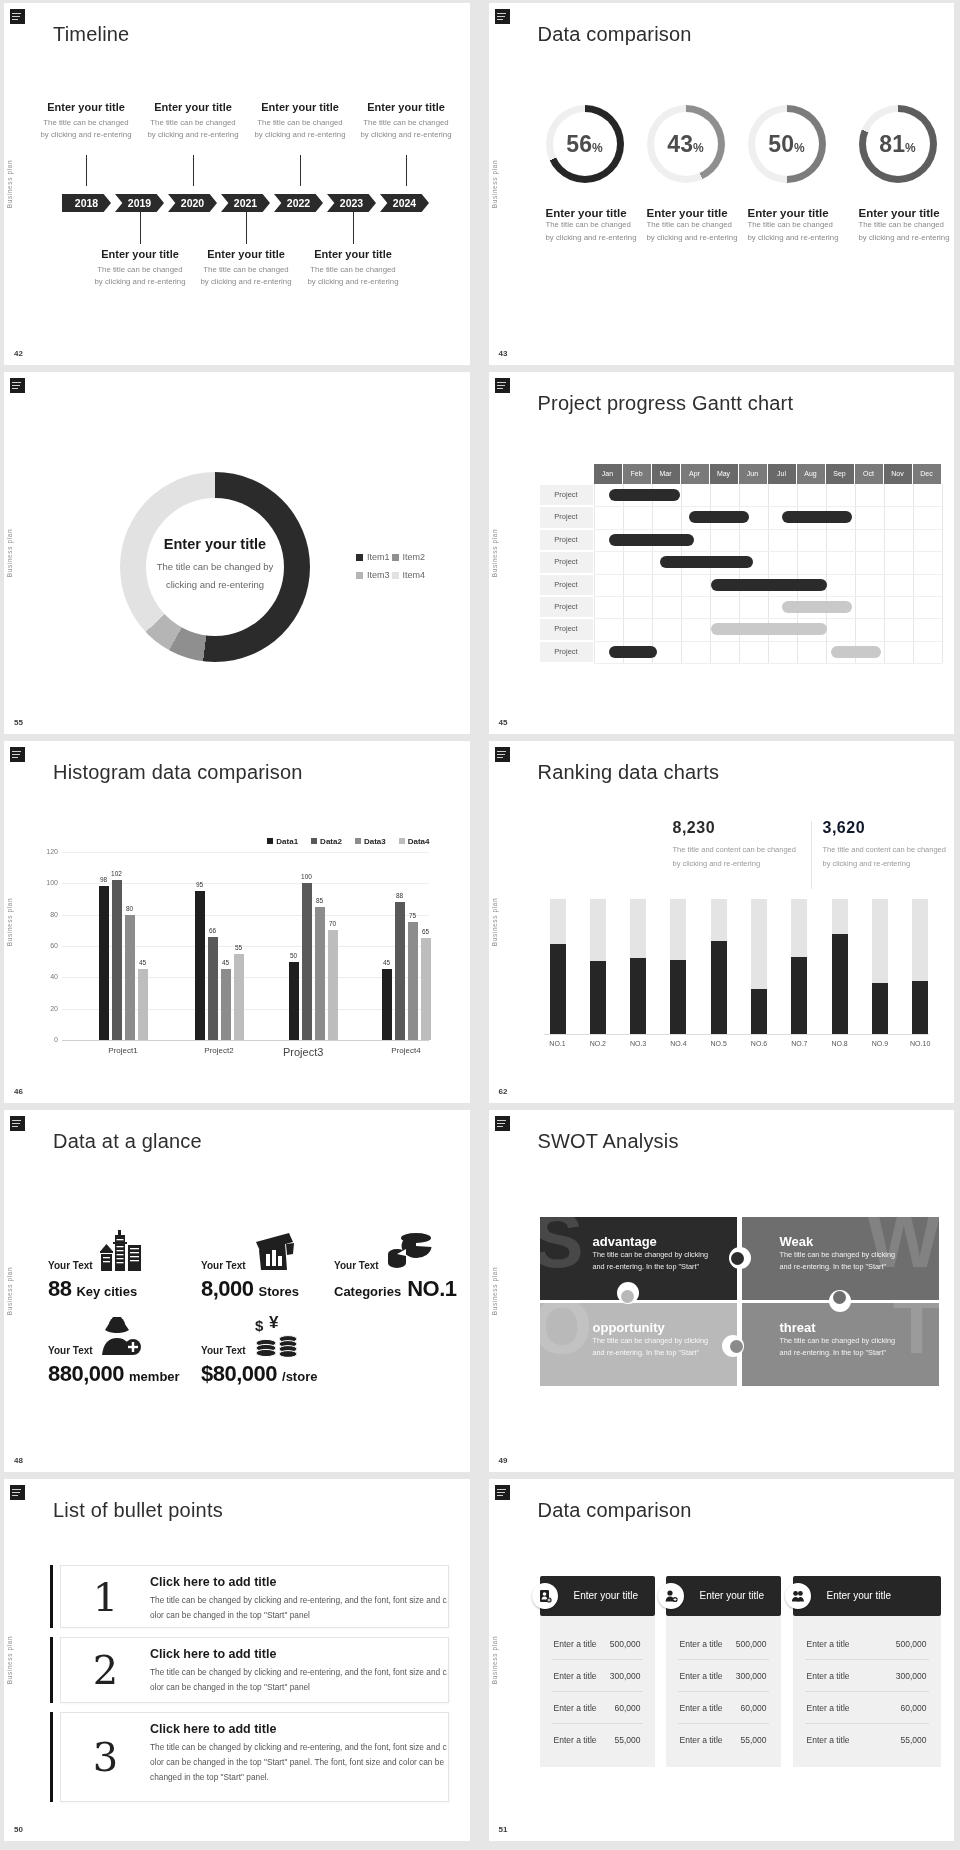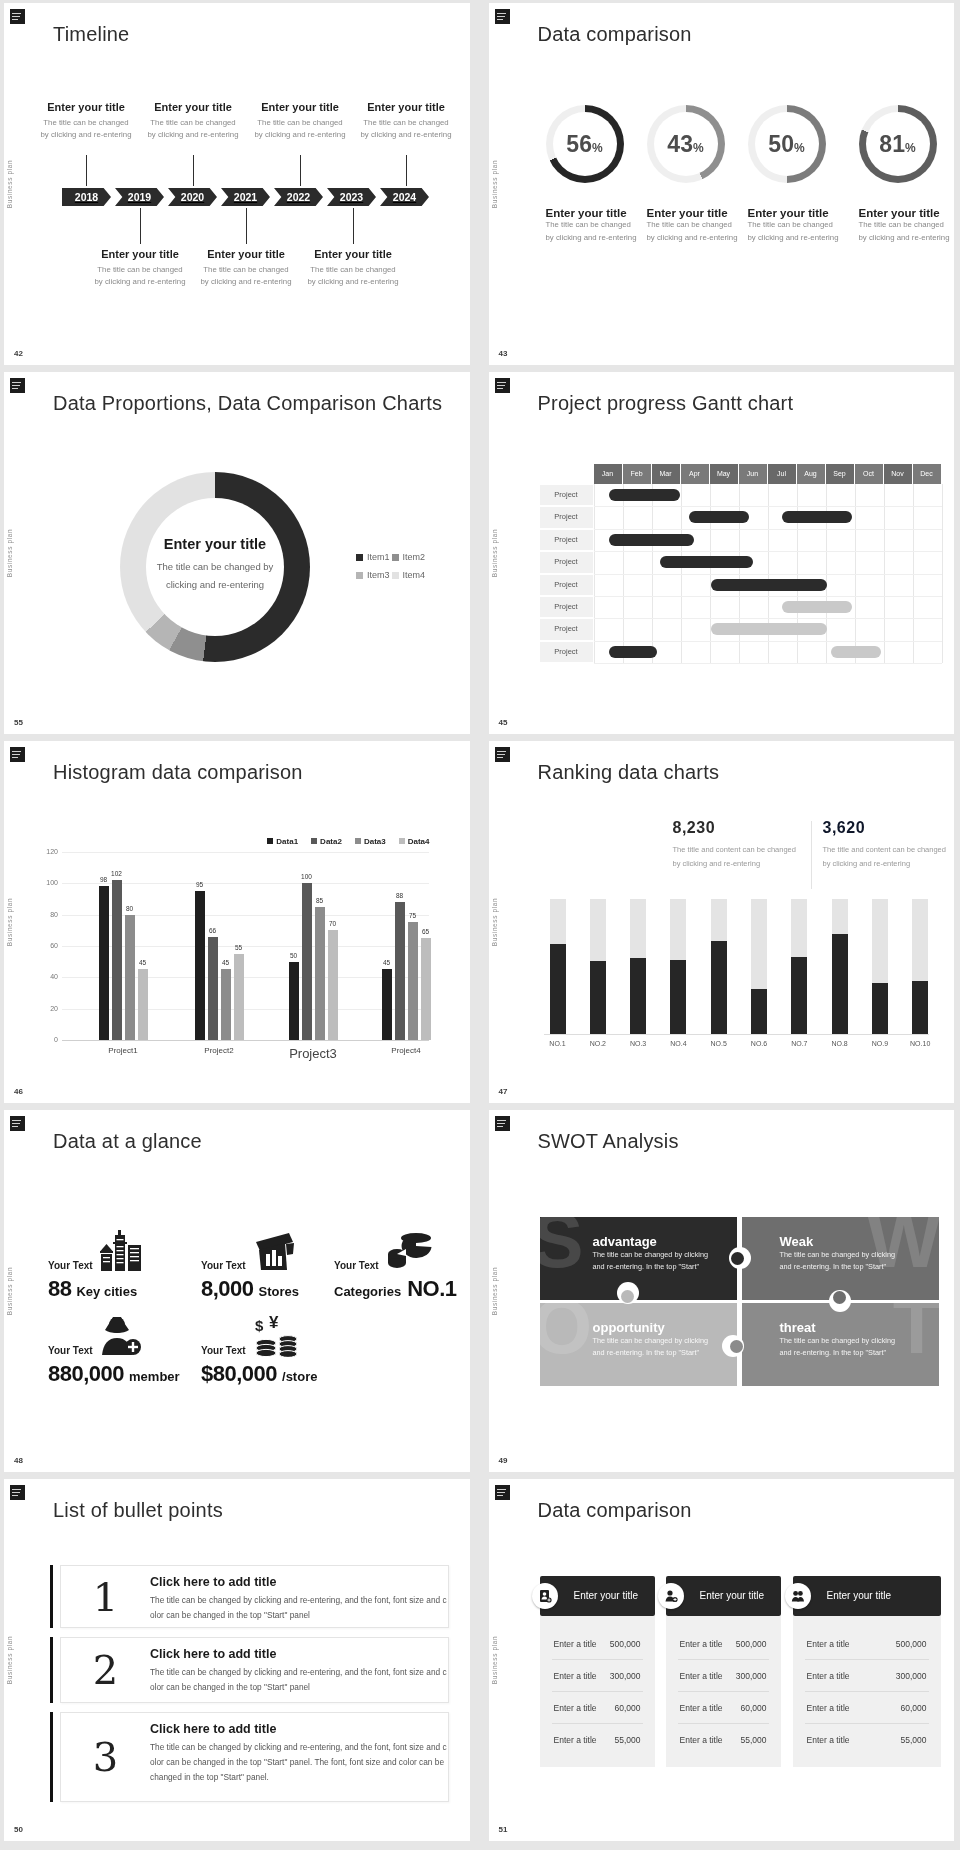--- a/index.html
+++ b/index.html
@@ -6,21 +6,21 @@
   .grid{display:grid;grid-template-columns:repeat(2,1fr);gap:7px 19px;padding:3px 4px;width:950px;}
   .slide{position:relative;background:#fff;height:362px;overflow:hidden;}
   .s-title{position:absolute;left:49px;top:20px;font-size:20px;color:#2e2e2e;letter-spacing:.2px;white-space:nowrap;}
   .logo{position:absolute;left:6px;top:6px;width:15px;height:15px;background:#1c1c1c;display:flex;flex-direction:column;justify-content:center;gap:1.5px;padding-left:2px;box-sizing:border-box;}
   .logo i{display:block;height:1.5px;background:#cfcfcf;}
   .logo i:nth-child(1){width:9px;}.logo i:nth-child(2){width:8px;}.logo i:nth-child(3){width:6px;}
   .vlabel{position:absolute;left:2px;top:50%;transform:translateY(-50%) rotate(180deg);writing-mode:vertical-rl;font-size:6.5px;color:#8f8f8f;letter-spacing:.6px;}
   .pagenum{position:absolute;left:10px;bottom:7px;font-size:8px;font-weight:bold;color:#3c3c3c;}
 
   
-  .tl-band{position:absolute;left:58px;top:185px;display:flex;text-decoration:underline;}
+  .tl-band{position:absolute;left:58px;top:191px;display:flex;}
   .tl-chevron{width:49px;height:18px;margin-right:4px;background:#2b2b2b;color:#fff;font-size:10.5px;font-weight:bold;line-height:18px;text-align:center;clip-path:polygon(0 0,85% 0,100% 50%,85% 100%,0 100%,15% 50%);}
   .tl-chevron.first{clip-path:polygon(0 0,85% 0,100% 50%,85% 100%,0 100%);}
   .tl-item{position:absolute;width:110px;text-align:center;}
   .tl-item-h{font-size:11px;font-weight:bold;color:#1f1f1f;margin-bottom:4px;}
   .tl-item-l{font-size:7.8px;color:#8a8a8a;line-height:1.6;}
   .tl-line{position:absolute;width:1px;background:#2f2f2f;}
 
   
   .donut-card{position:absolute;top:102px;width:110px;}
   .donut{position:relative;width:78px;height:78px;border-radius:50%;margin-left:6px;}
@@ -218,21 +218,20 @@
     <div class="pagenum">43</div>
   </div>
 
   <div class="slide">
     <div class="logo">
         <i></i>
         <i></i>
         <i></i>
       </div>
     <div class="vlabel">Business plan</div>
-    <div class="s-title">Data Proportions, Data Comparison Charts</div>
 
     <div class="donut44" id="donut44" style="background: conic-gradient(rgb(43, 43, 43) 0deg, rgb(43, 43, 43) 187.2deg, rgb(143, 143, 143) 187.2deg, rgb(143, 143, 143) 208.8deg, rgb(181, 181, 181) 208.8deg, rgb(181, 181, 181) 226.8deg, rgb(226, 226, 226) 226.8deg, rgb(226, 226, 226) 360deg);">
       <div class="donut44-hole"></div>
       <div class="donut44-center">
         <div class="d44-h">Enter your title</div>
         <div class="d44-l">The title can be changed by</div>
         <div class="d44-l">clicking and re-entering</div>
       </div>
     </div>
 
@@ -366,21 +365,21 @@
         <div style="position: absolute; left: 126.5px; top: 218.485px; width: 24px; font-size: 6.5px; color: rgb(51, 51, 51); text-align: center;">45</div>
         <div style="position: absolute; left: 185px; top: 305px; width: 60px; font-size: 8px; color: rgb(68, 68, 68); text-align: center;">Project2</div>
         <div style="position: absolute; left: 190.5px; top: 150.135px; width: 10px; height: 148.865px; background: rgb(31, 31, 31);"></div>
         <div style="position: absolute; left: 183.5px; top: 140.135px; width: 24px; font-size: 6.5px; color: rgb(51, 51, 51); text-align: center;">95</div>
         <div style="position: absolute; left: 203.5px; top: 195.578px; width: 10px; height: 103.422px; background: rgb(89, 89, 89);"></div>
         <div style="position: absolute; left: 196.5px; top: 185.578px; width: 24px; font-size: 6.5px; color: rgb(51, 51, 51); text-align: center;">66</div>
         <div style="position: absolute; left: 216.5px; top: 228.485px; width: 10px; height: 70.515px; background: rgb(140, 140, 140);"></div>
         <div style="position: absolute; left: 209.5px; top: 218.485px; width: 24px; font-size: 6.5px; color: rgb(51, 51, 51); text-align: center;">45</div>
         <div style="position: absolute; left: 229.5px; top: 212.815px; width: 10px; height: 86.185px; background: rgb(189, 189, 189);"></div>
         <div style="position: absolute; left: 222.5px; top: 202.815px; width: 24px; font-size: 6.5px; color: rgb(51, 51, 51); text-align: center;">55</div>
-        <div style="position: absolute; left: 279px; top: 305px; width: 60px; font-size: 13px; color: rgb(68, 68, 68); text-align: center;">Project3</div>
+        <div style="position: absolute; left: 279px; top: 305px; width: 60px; font-size: 11px; color: rgb(68, 68, 68); text-align: left;">Project3</div>
         <div style="position: absolute; left: 284.5px; top: 220.65px; width: 10px; height: 78.35px; background: rgb(31, 31, 31);"></div>
         <div style="position: absolute; left: 277.5px; top: 210.65px; width: 24px; font-size: 6.5px; color: rgb(51, 51, 51); text-align: center;">50</div>
         <div style="position: absolute; left: 297.5px; top: 142.3px; width: 10px; height: 156.7px; background: rgb(89, 89, 89);"></div>
         <div style="position: absolute; left: 290.5px; top: 132.3px; width: 24px; font-size: 6.5px; color: rgb(51, 51, 51); text-align: center;">100</div>
         <div style="position: absolute; left: 310.5px; top: 165.805px; width: 10px; height: 133.195px; background: rgb(140, 140, 140);"></div>
         <div style="position: absolute; left: 303.5px; top: 155.805px; width: 24px; font-size: 6.5px; color: rgb(51, 51, 51); text-align: center;">85</div>
         <div style="position: absolute; left: 323.5px; top: 189.31px; width: 10px; height: 109.69px; background: rgb(189, 189, 189);"></div>
         <div style="position: absolute; left: 316.5px; top: 179.31px; width: 24px; font-size: 6.5px; color: rgb(51, 51, 51); text-align: center;">70</div>
         <div style="position: absolute; left: 372px; top: 305px; width: 60px; font-size: 8px; color: rgb(68, 68, 68); text-align: center;">Project4</div>
         <div style="position: absolute; left: 377.5px; top: 228.485px; width: 10px; height: 70.515px; background: rgb(31, 31, 31);"></div>
@@ -440,21 +439,21 @@
         <div style="position: absolute; left: 343.1px; top: 193.1px; width: 16px; height: 99.9px; background: rgb(38, 38, 38);"></div>
         <div style="position: absolute; left: 331.1px; top: 299px; width: 40px; font-size: 7px; color: rgb(85, 85, 85); text-align: center;">NO.8</div>
         <div style="position: absolute; left: 383.4px; top: 158px; width: 16px; height: 135px; background: rgb(228, 228, 228);"></div>
         <div style="position: absolute; left: 383.4px; top: 241.7px; width: 16px; height: 51.3px; background: rgb(38, 38, 38);"></div>
         <div style="position: absolute; left: 371.4px; top: 299px; width: 40px; font-size: 7px; color: rgb(85, 85, 85); text-align: center;">NO.9</div>
         <div style="position: absolute; left: 423.7px; top: 158px; width: 16px; height: 135px; background: rgb(228, 228, 228);"></div>
         <div style="position: absolute; left: 423.7px; top: 240.35px; width: 16px; height: 52.65px; background: rgb(38, 38, 38);"></div>
         <div style="position: absolute; left: 411.7px; top: 299px; width: 40px; font-size: 7px; color: rgb(85, 85, 85); text-align: center;">NO.10</div>
         <div style="position: absolute; left: 55px; top: 293px; width: 385px; height: 1px; background: rgb(221, 221, 221);"></div>
       </div>
-    <div class="pagenum">47</div>
+    <div class="pagenum">62</div>
   </div>
 
   <div class="slide">
     <div class="logo">
         <i></i>
         <i></i>
         <i></i>
       </div>
     <div class="vlabel">Business plan</div>
     <div class="s-title">Data at a glance</div>

